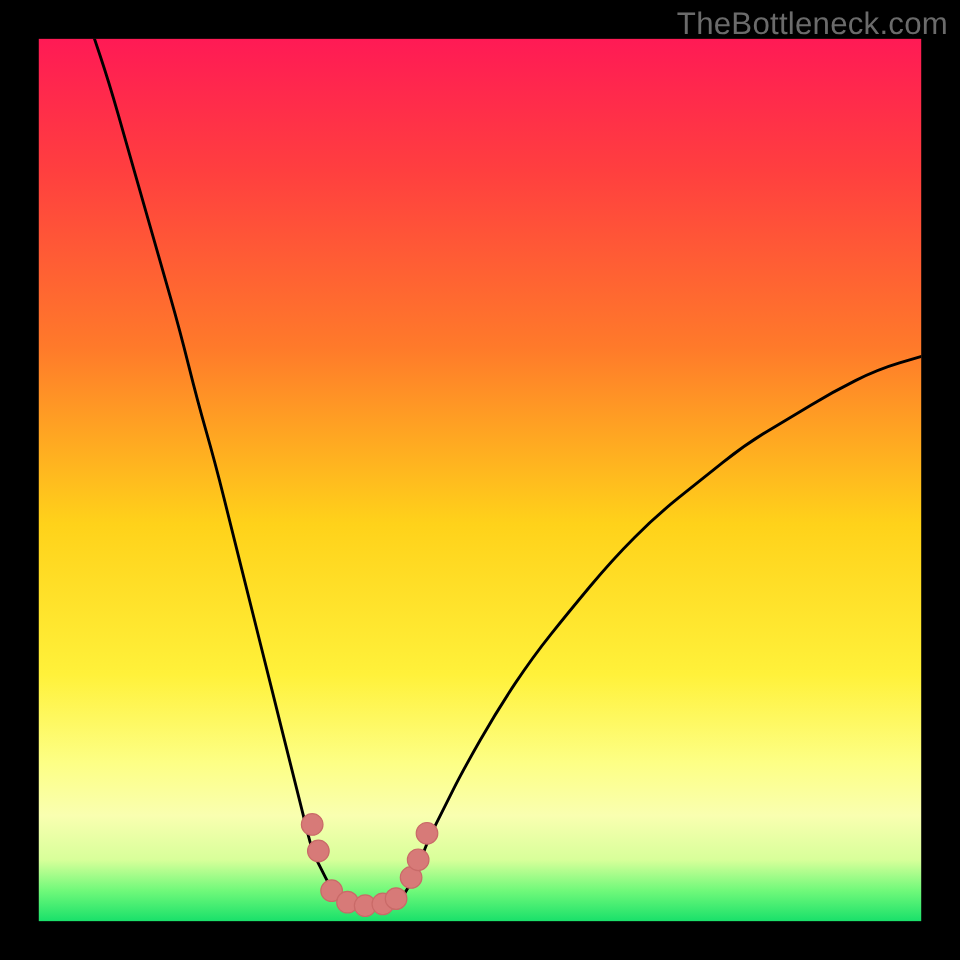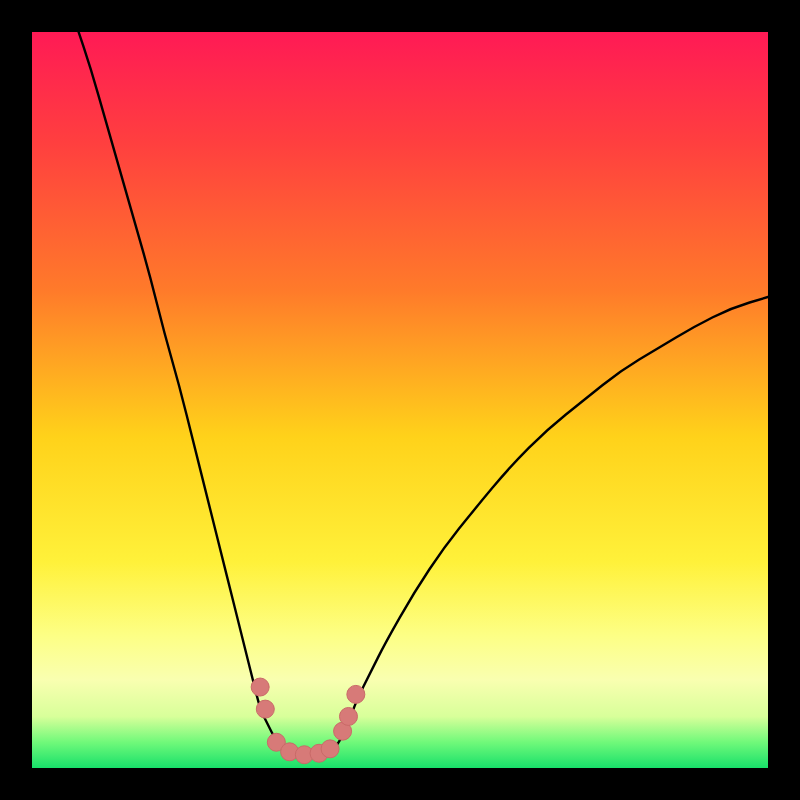--- a/index.html
+++ b/index.html
@@ -68,13 +68,14 @@
           <circle cx="257.60" cy="719.81" r="9" fill="#d77a78" stroke="#c96a68" stroke-width="1"></circle>
           <circle cx="272.32" cy="722.75" r="9" fill="#d77a78" stroke="#c96a68" stroke-width="1"></circle>
           <circle cx="287.04" cy="721.28" r="9" fill="#d77a78" stroke="#c96a68" stroke-width="1"></circle>
           <circle cx="298.08" cy="716.86" r="9" fill="#d77a78" stroke="#c96a68" stroke-width="1"></circle>
           <circle cx="310.59" cy="699.20" r="9" fill="#d77a78" stroke="#c96a68" stroke-width="1"></circle>
           <circle cx="316.48" cy="684.48" r="9" fill="#d77a78" stroke="#c96a68" stroke-width="1"></circle>
           <circle cx="323.84" cy="662.40" r="9" fill="#d77a78" stroke="#c96a68" stroke-width="1"></circle>
         </g>
     </svg>
   </div>
+  <div class="watermark">TheBottleneck.com</div>
 </div>
 
 </body></html>

